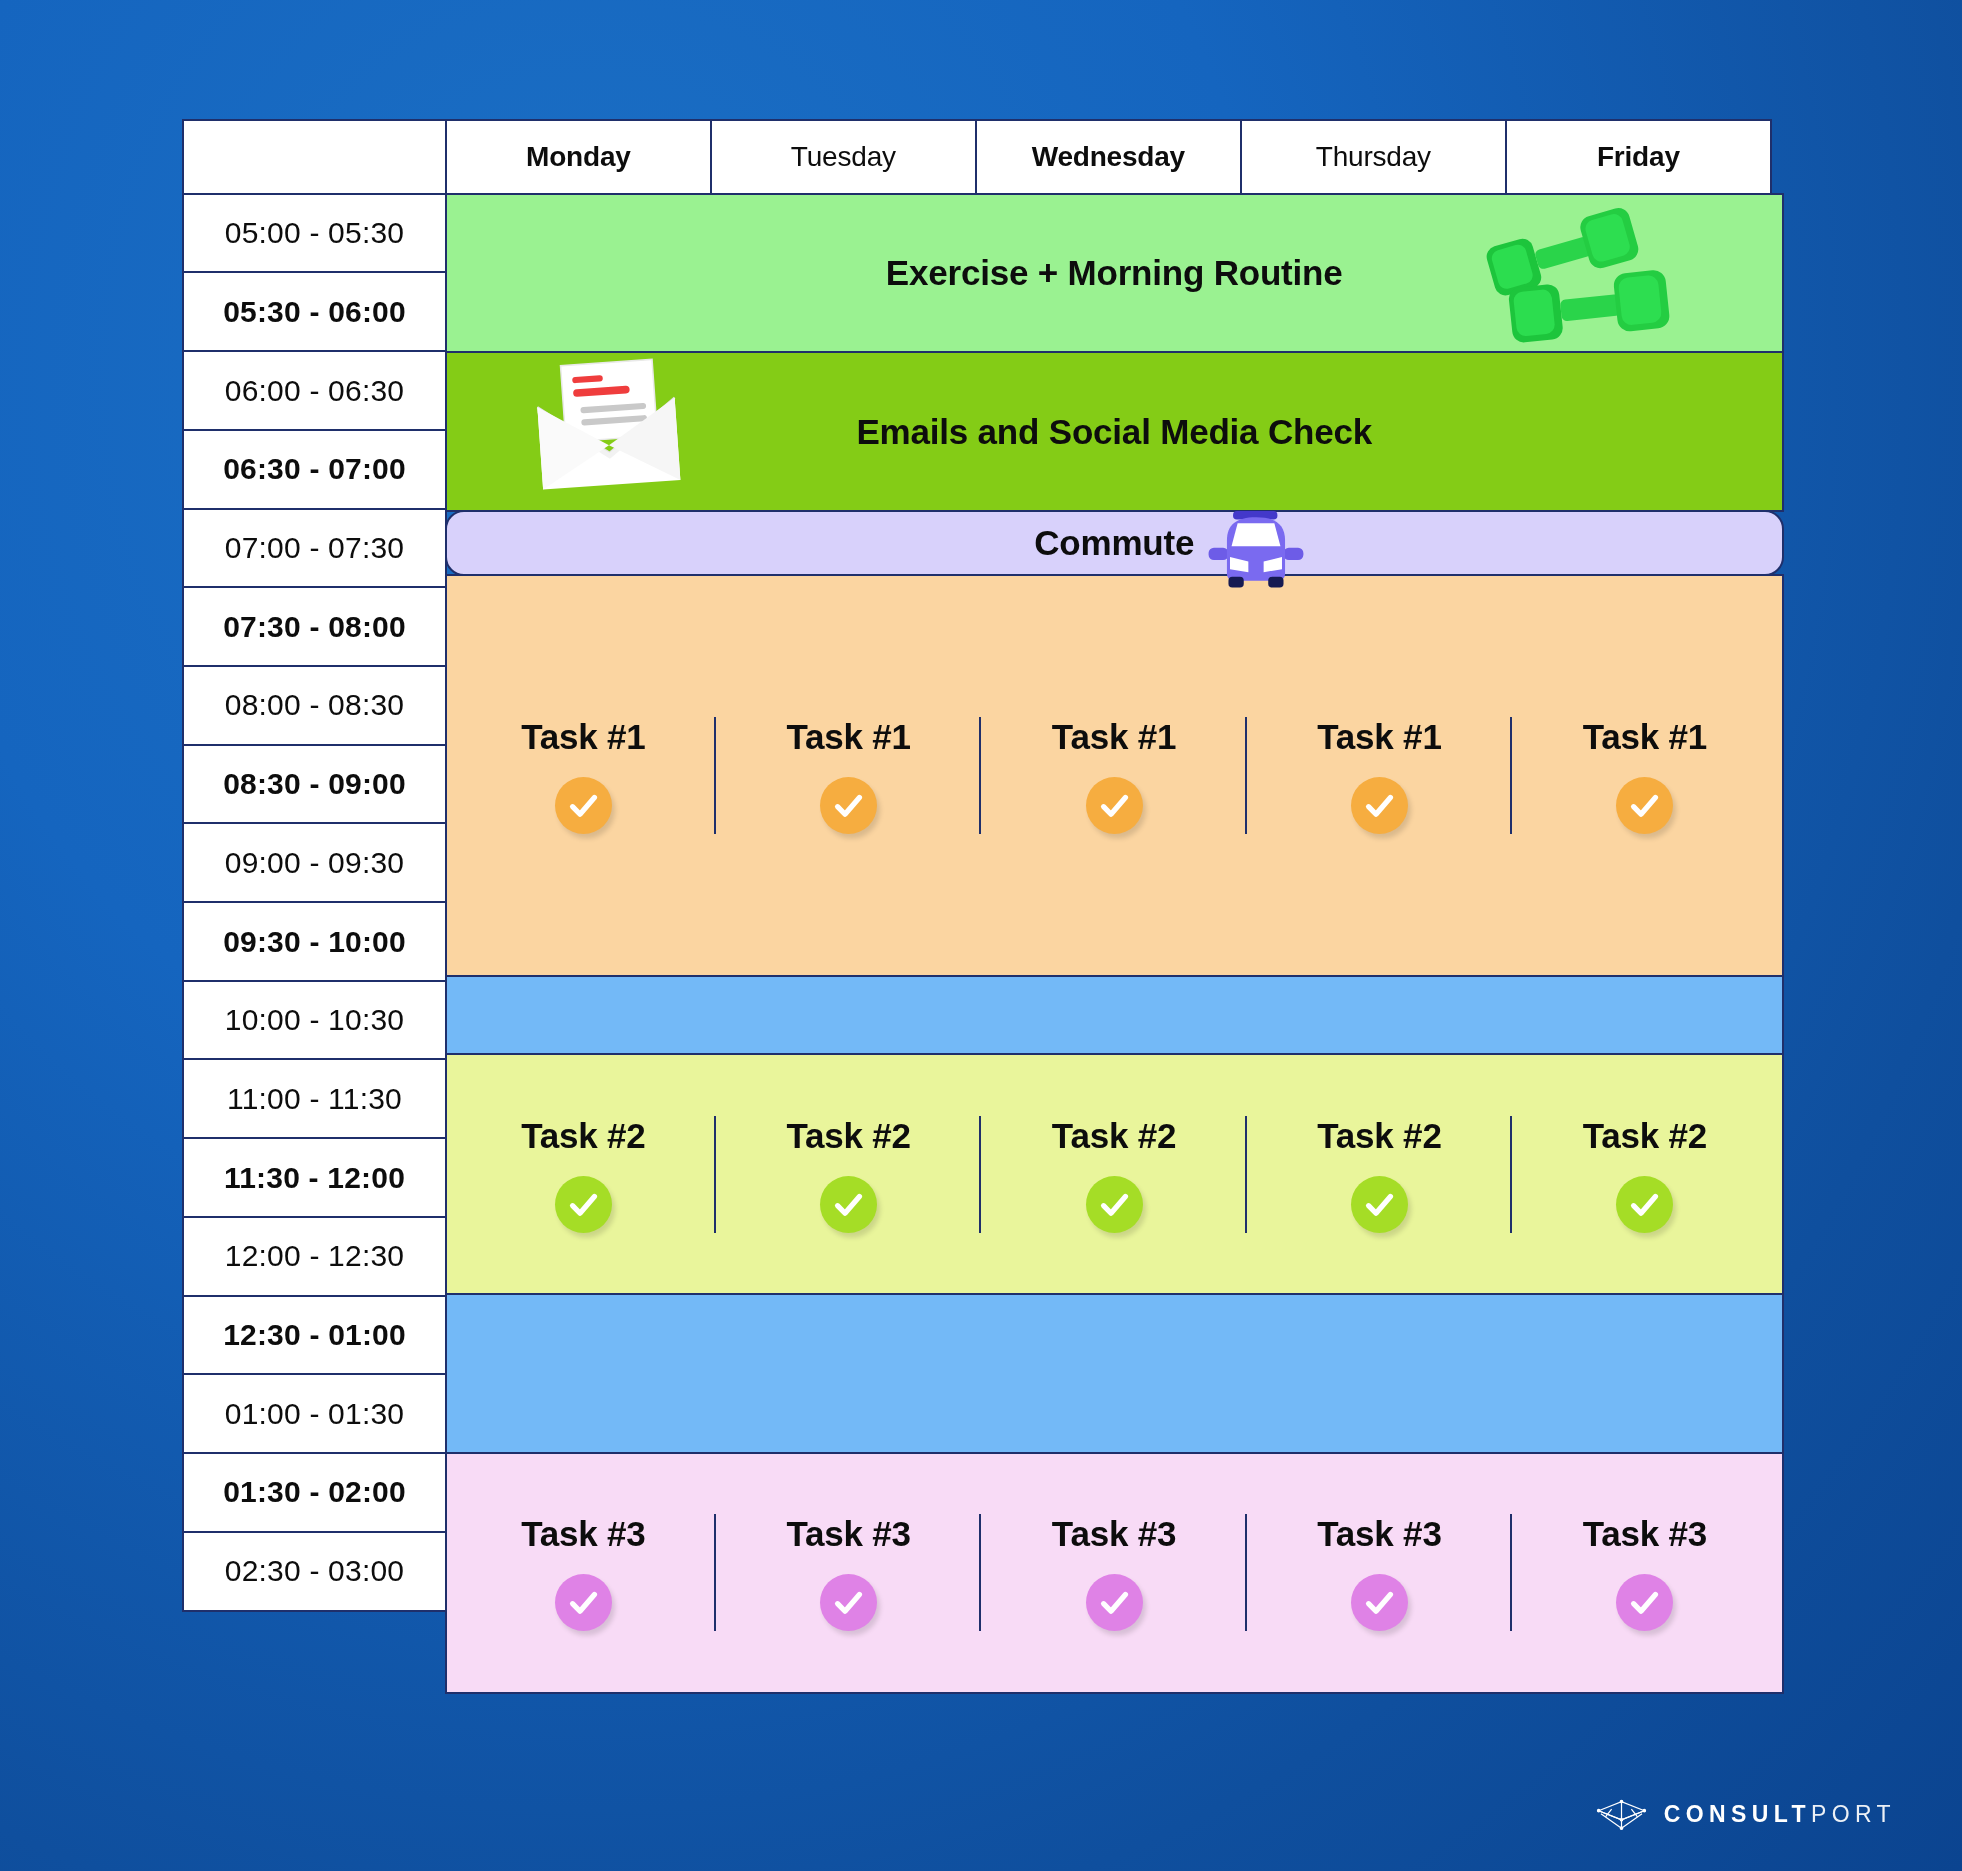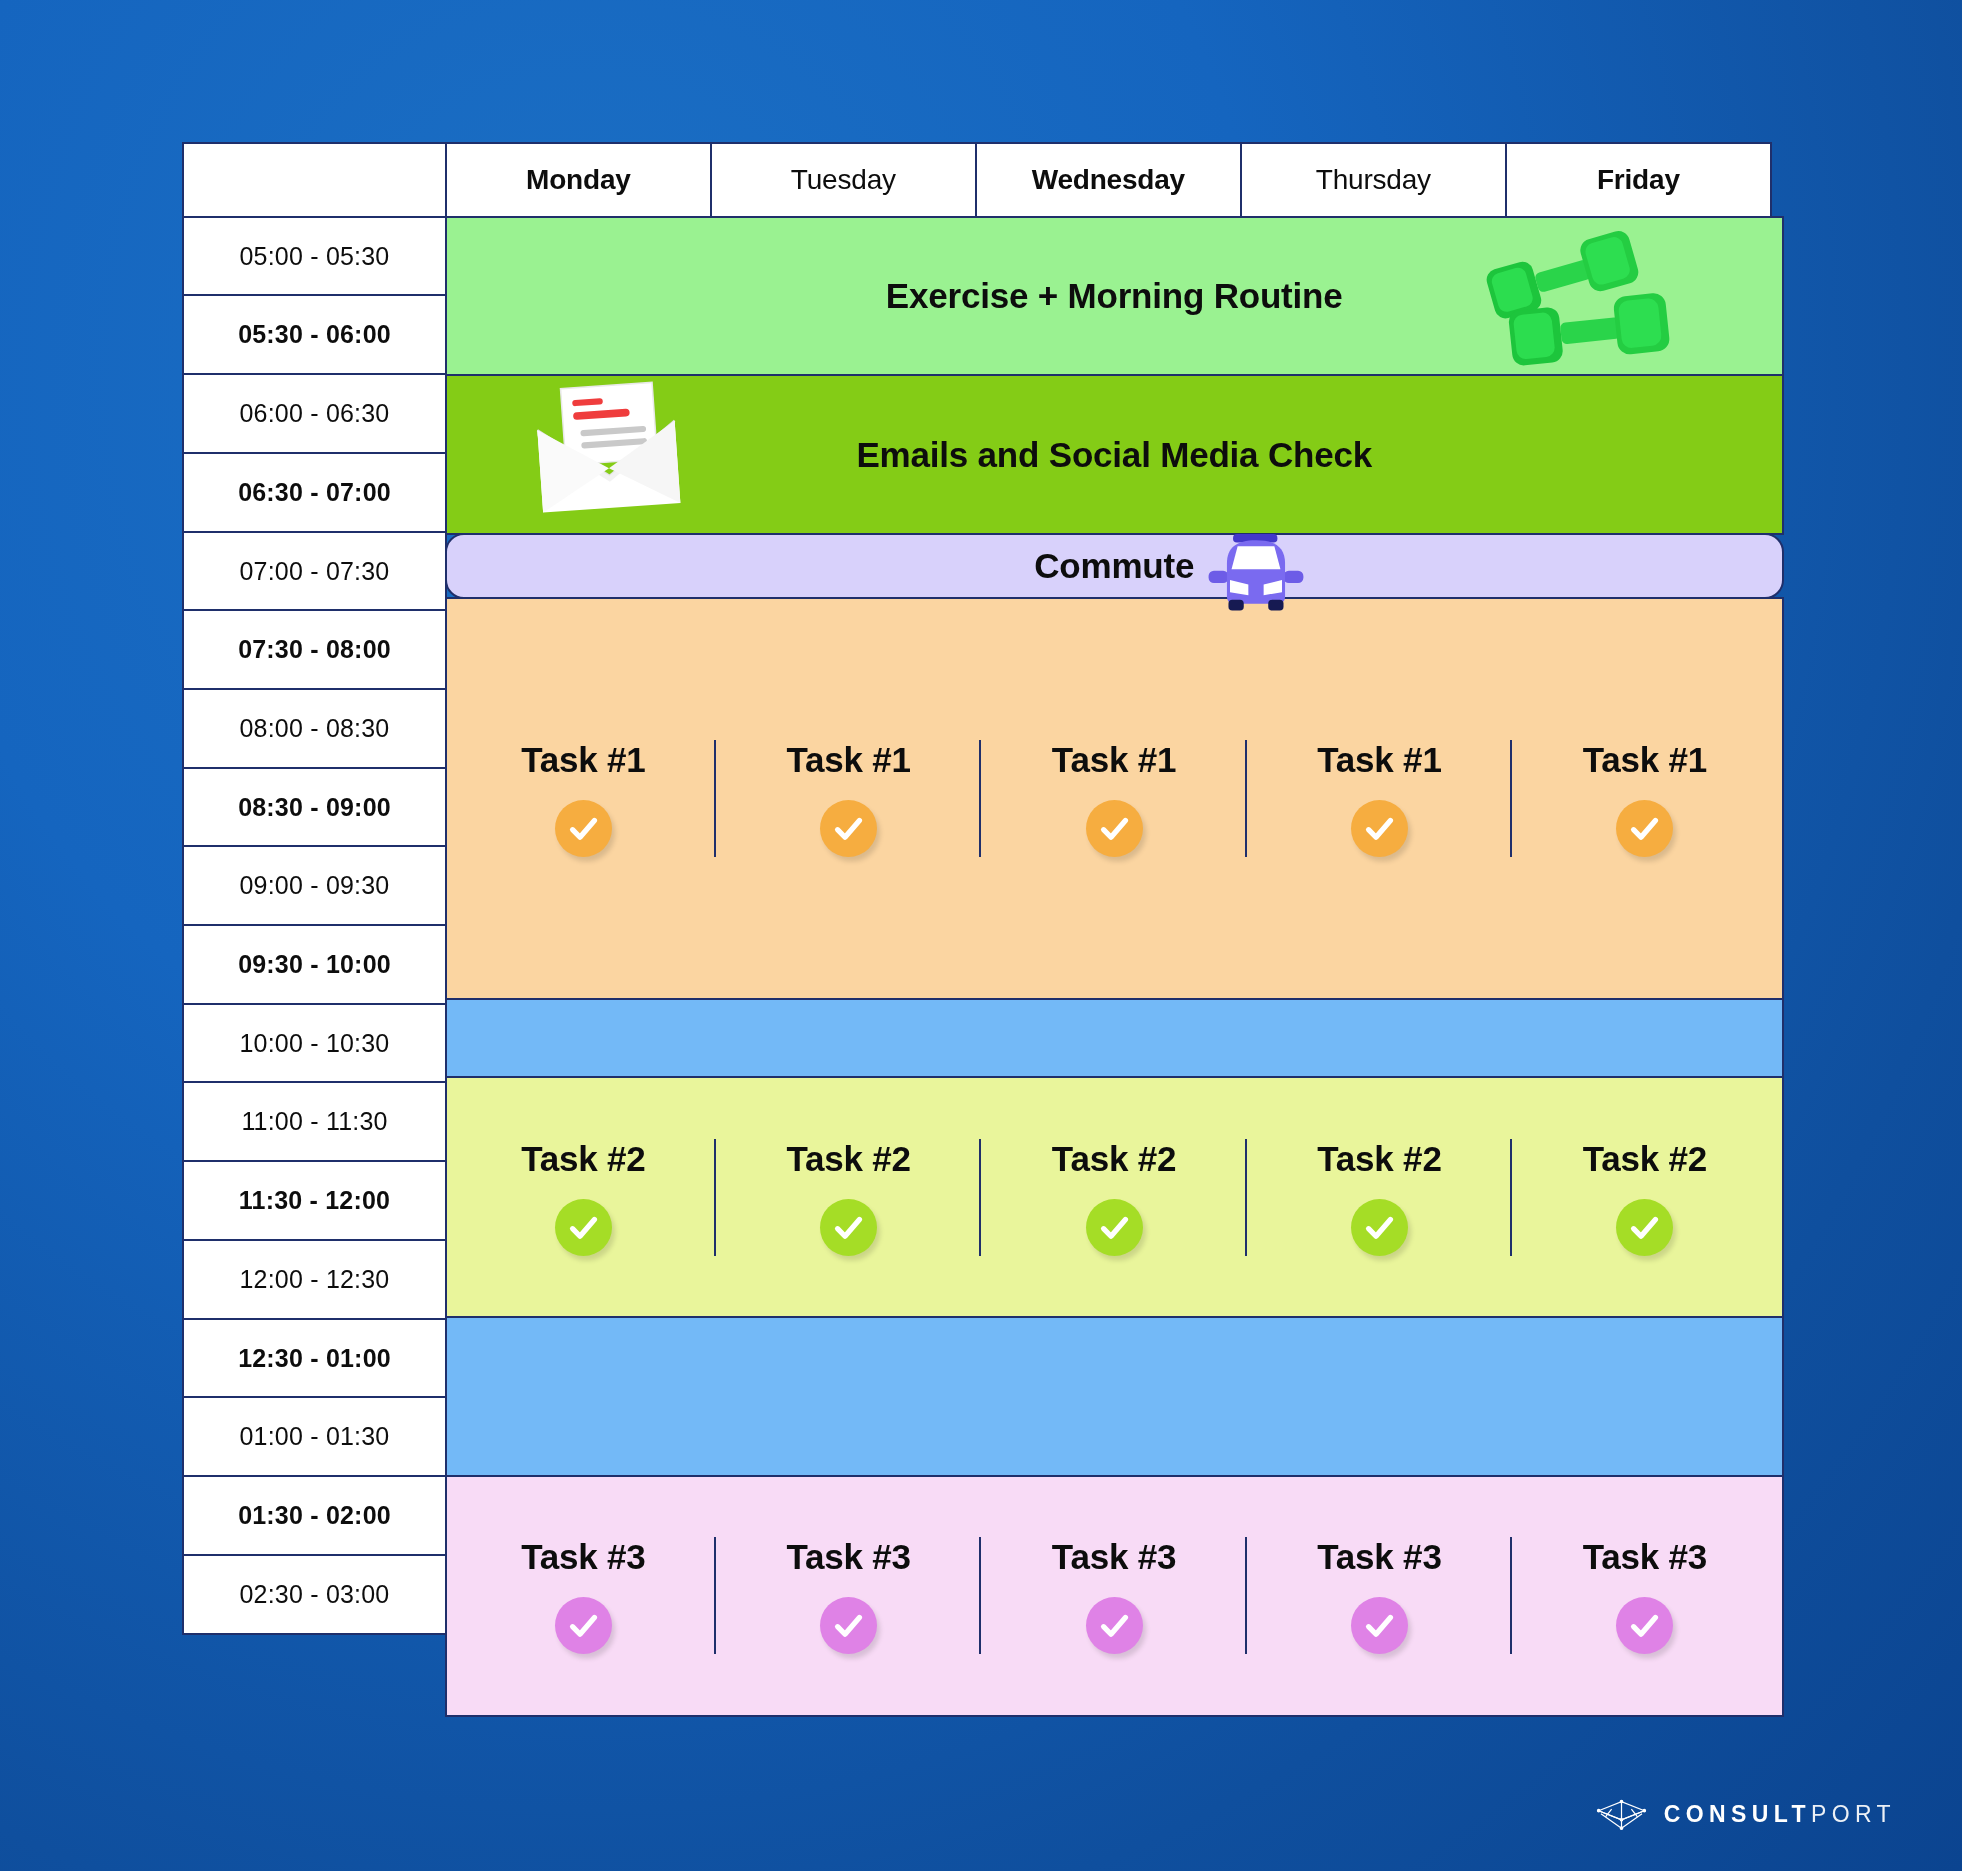--- a/index.html
+++ b/index.html
@@ -12,21 +12,21 @@
     background: radial-gradient(ellipse at 30% 20%, #1b6fc4 0%, #1565bf 35%, #0f4f9e 75%, #0b4490 100%);
     font-family: "Liberation Sans", sans-serif;
     overflow: hidden;
     position: relative;
   }
 
   
   #schedule {
     position: absolute;
     left: 182px;
-    top: 144px;
+    top: 121px;
     width: 1603px;
     border-collapse: separate;
     border-spacing: 0;
   }
 
   
   .hdr-row {
     display: grid;
     grid-template-columns: 265px 265px 265px 265px 265px 265px;
     height: 74px;
@@ -62,21 +62,21 @@
   }
   .time-cell {
     height: 81px;
     background: #ffffff;
     border: 2.3px solid #1f2f6b;
     margin-top: -2.3px;
     box-sizing: border-box;
     display: flex;
     align-items: center;
     justify-content: center;
-    font-size: 25px;
+    font-size: 30px;
     color: #0d0d0d;
     letter-spacing: 0.2px;
   }
   .time-cell.bold { font-weight: 700; }
   .time-cell.reg  { font-weight: 400; }
 
   
   #act-col {
     width: 1339px;
     position: relative;

